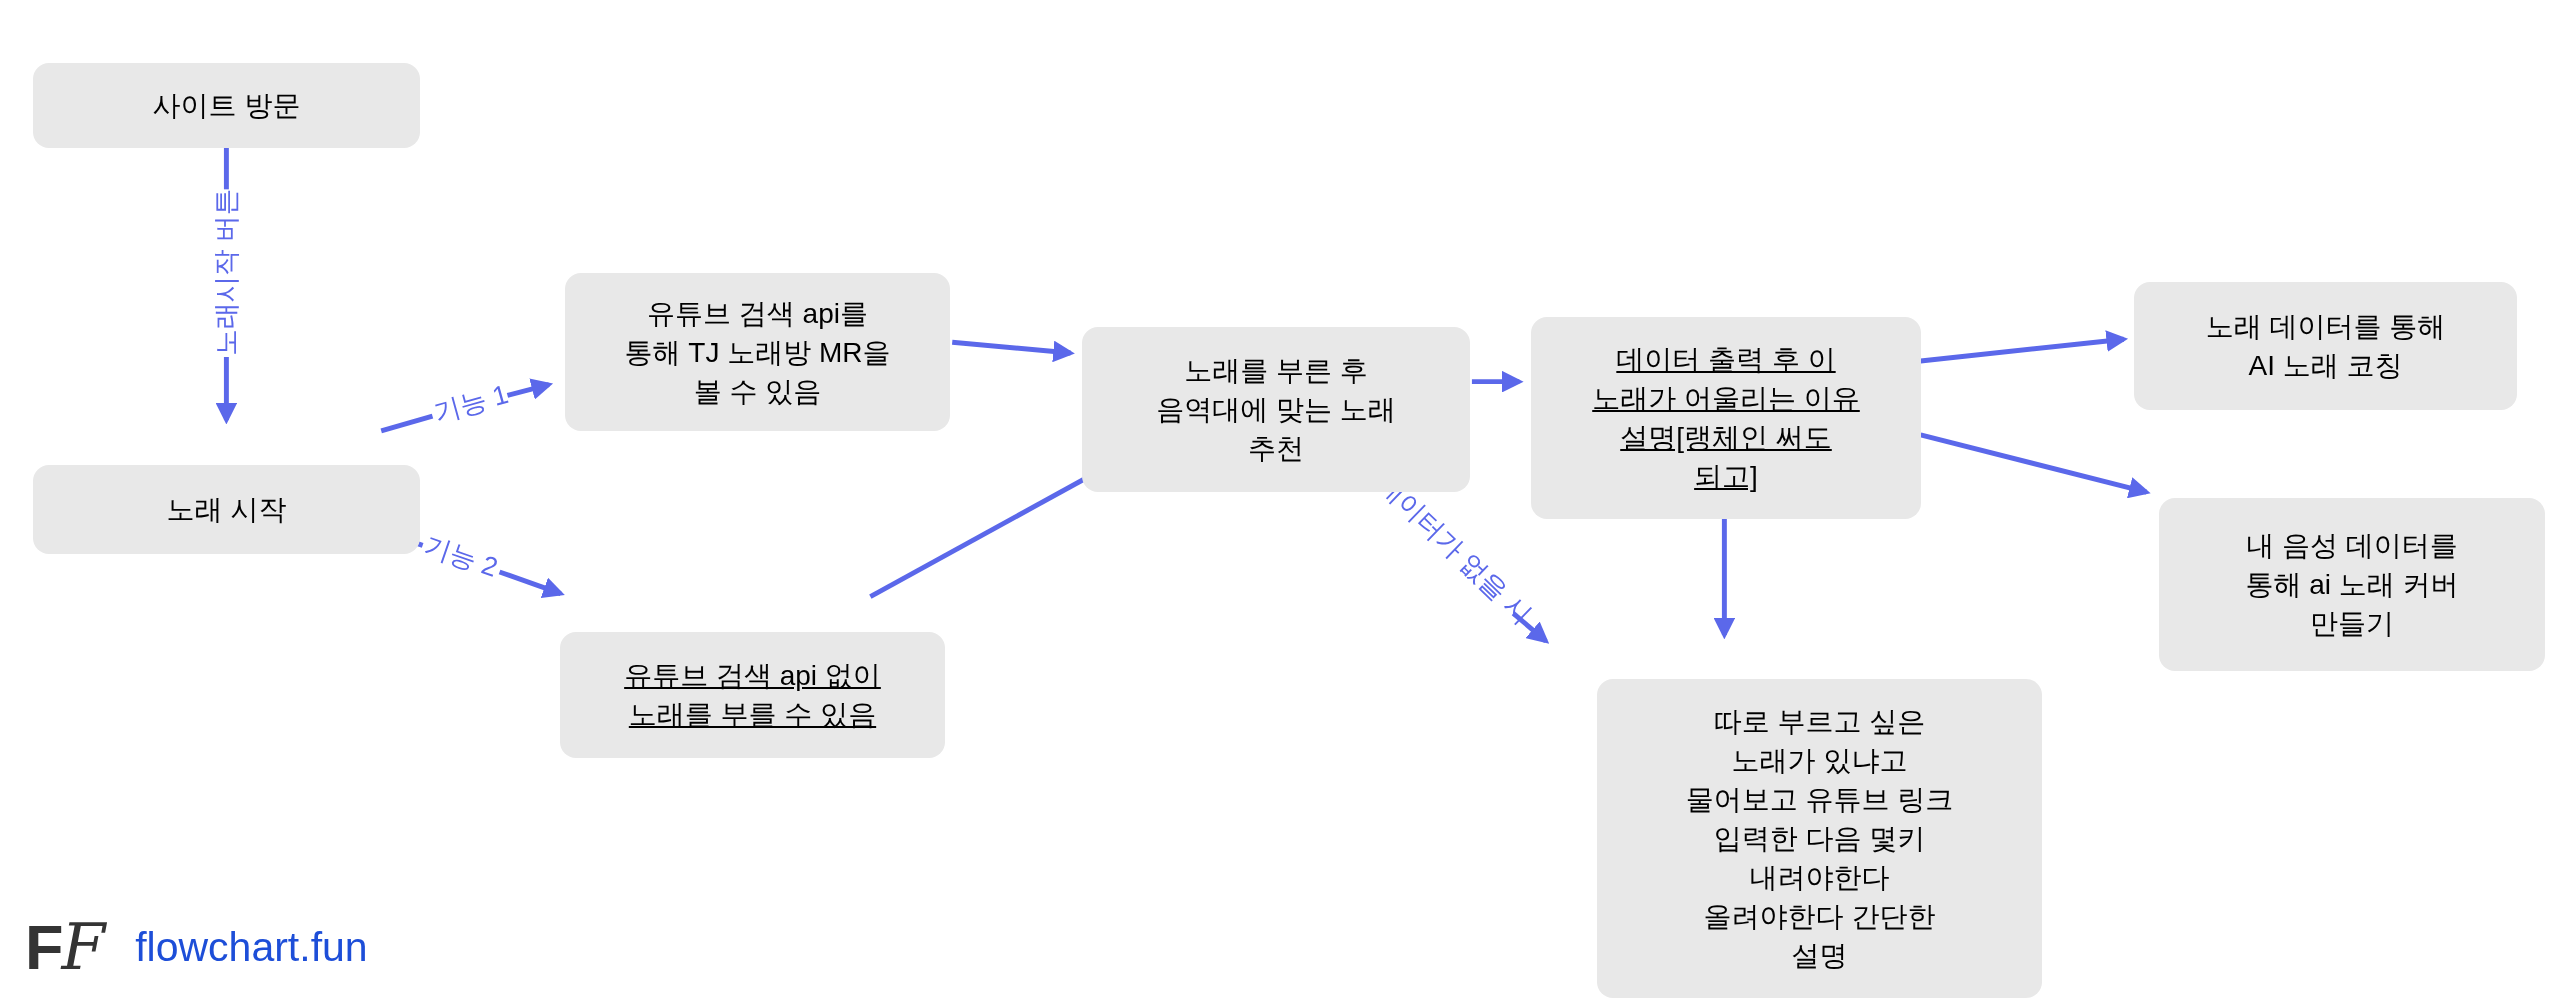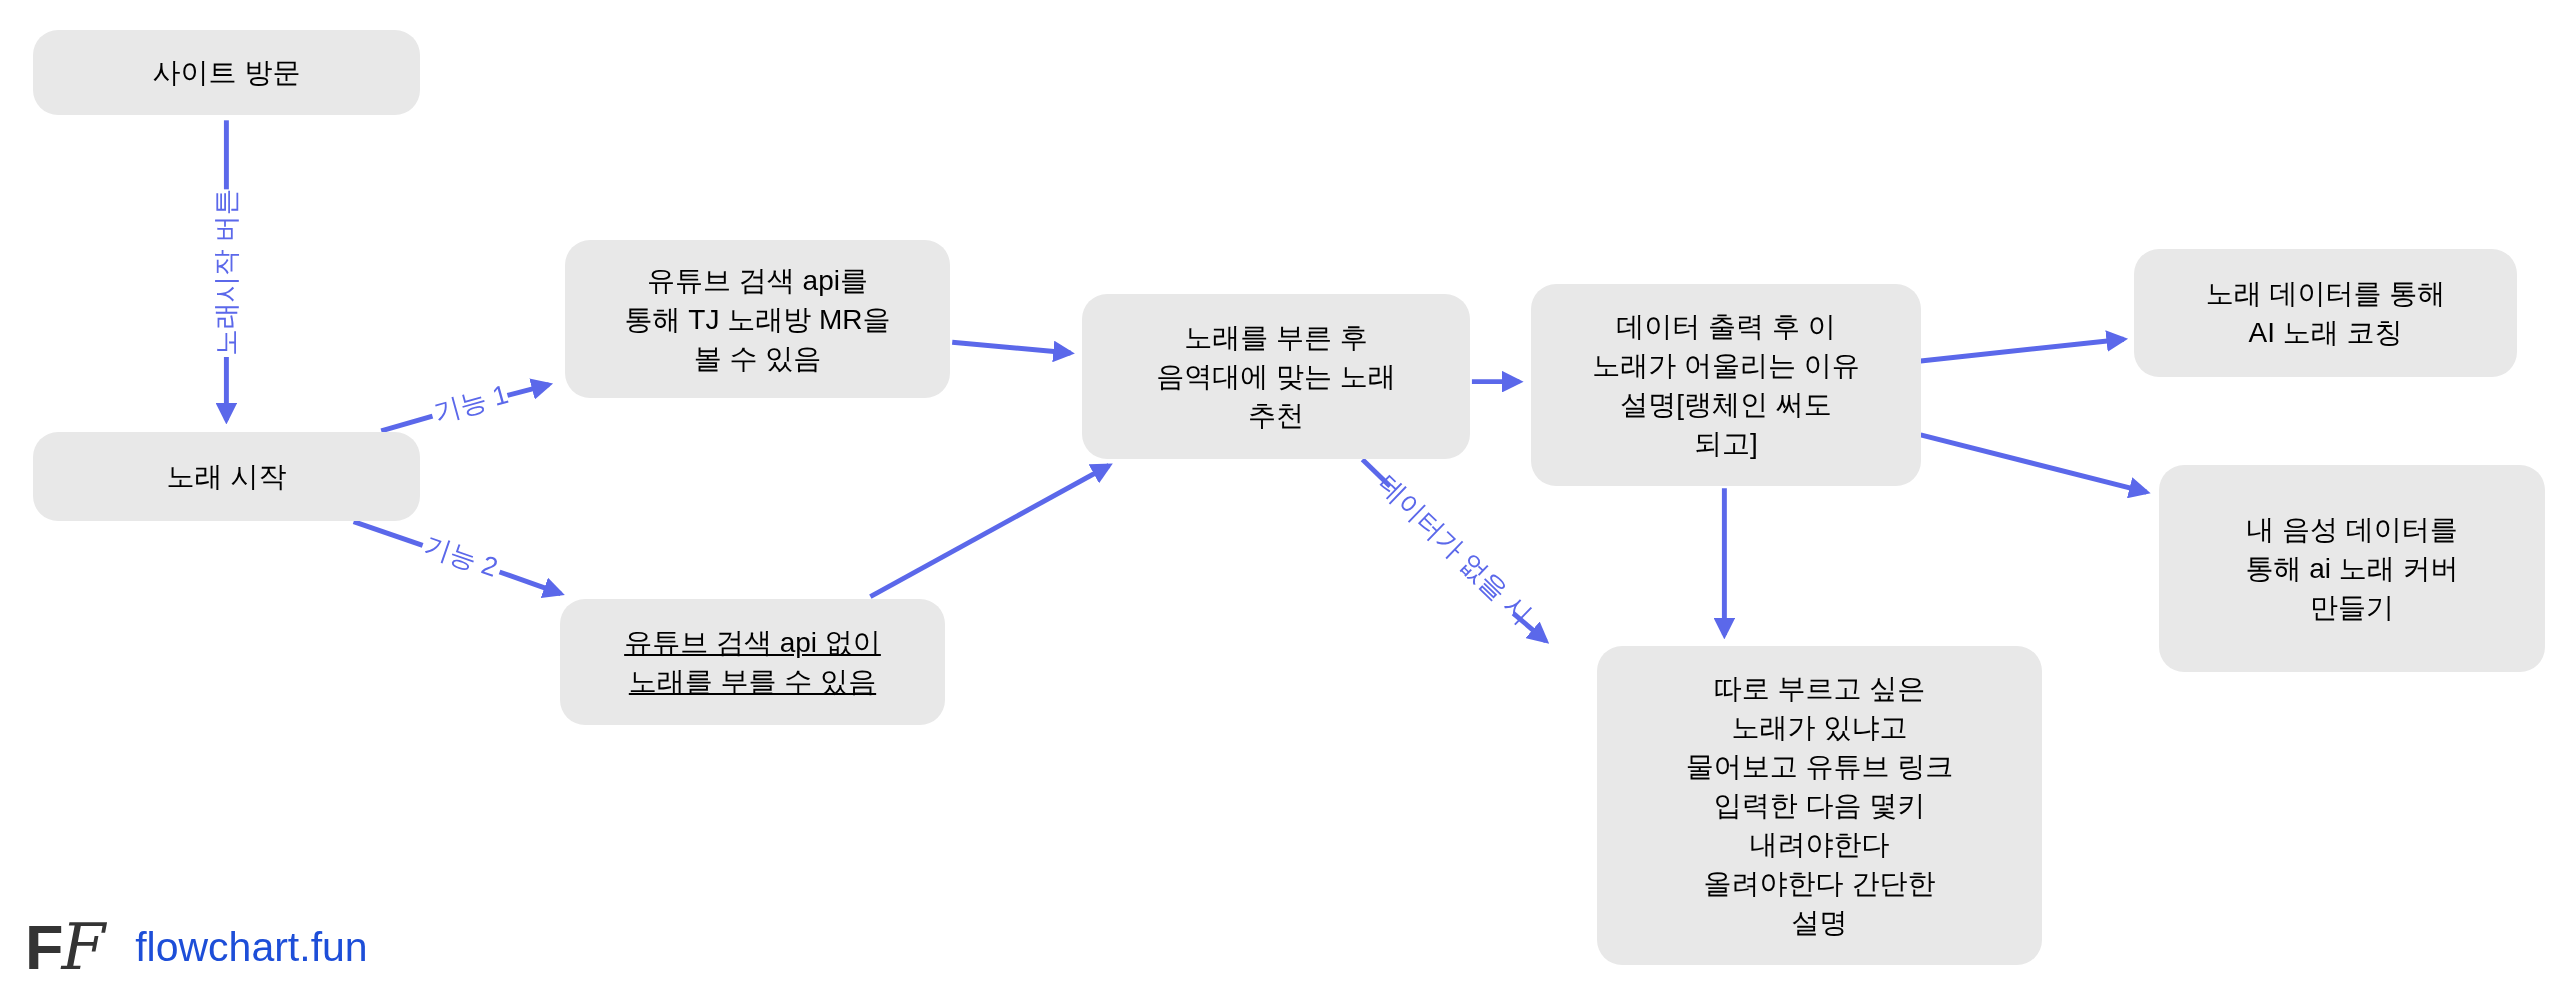--- a/index.html
+++ b/index.html
@@ -31,29 +31,30 @@
   .edges-layer text {
     fill: #5b68ea;
     font-size: 27px;
     font-family: "Liberation Sans", sans-serif;
     text-anchor: middle;
     dominant-baseline: central;
   }
   .node {
     position: absolute;
     background: #e8e8e8;
-    border-radius: 25px;
+    border-radius: 16px;
     display: flex;
     align-items: center;
     justify-content: center;
     text-align: center;
     color: #000000;
     font-size: 28px;
     line-height: 39px;
     box-sizing: border-box;
+    margin-top: 33px;
   }
   .node .label {
     white-space: pre-line;
     padding: 4px 14px;
   }
   .logo {
     position: absolute;
     left: 25px;
     top: 916px;
     display: flex;
@@ -163,33 +164,33 @@
     <span class="label">유튜브 검색 api 없이
 노래를 부를 수 있음</span>
   </div>
 
   <div class="node" style="left:1082px; top:294px; width:388px; height:165px;">
     <span class="label">노래를 부른 후
 음역대에 맞는 노래
 추천</span>
   </div>
 
-  <div class="node" style="left:1531px; top:284px; width:390px; height:202px;">
+  <div class="node" style="left:1531px; top:284px; width:390px; height:202px;text-decoration:underline;">
     <span class="label">데이터 출력 후 이
 노래가 어울리는 이유
 설명[랭체인 써도
 되고]</span>
   </div>
 
   <div class="node" style="left:2134px; top:249px; width:383px; height:128px;align-items:center;">
     <span class="label">노래 데이터를 통해
 AI 노래 코칭</span>
   </div>
 
-  <div class="node" style="left:2159px; top:465px; width:386px; height:207px;">
+  <div class="node" style="left:2159px; top:465px; width:386px; height:173px;">
     <span class="label">내 음성 데이터를
 통해 ai 노래 커버
 만들기</span>
   </div>
 
   <div class="node" style="left:1597px; top:646px; width:445px; height:319px;">
     <span class="label">따로 부르고 싶은
 노래가 있냐고
 물어보고 유튜브 링크
 입력한 다음 몇키

